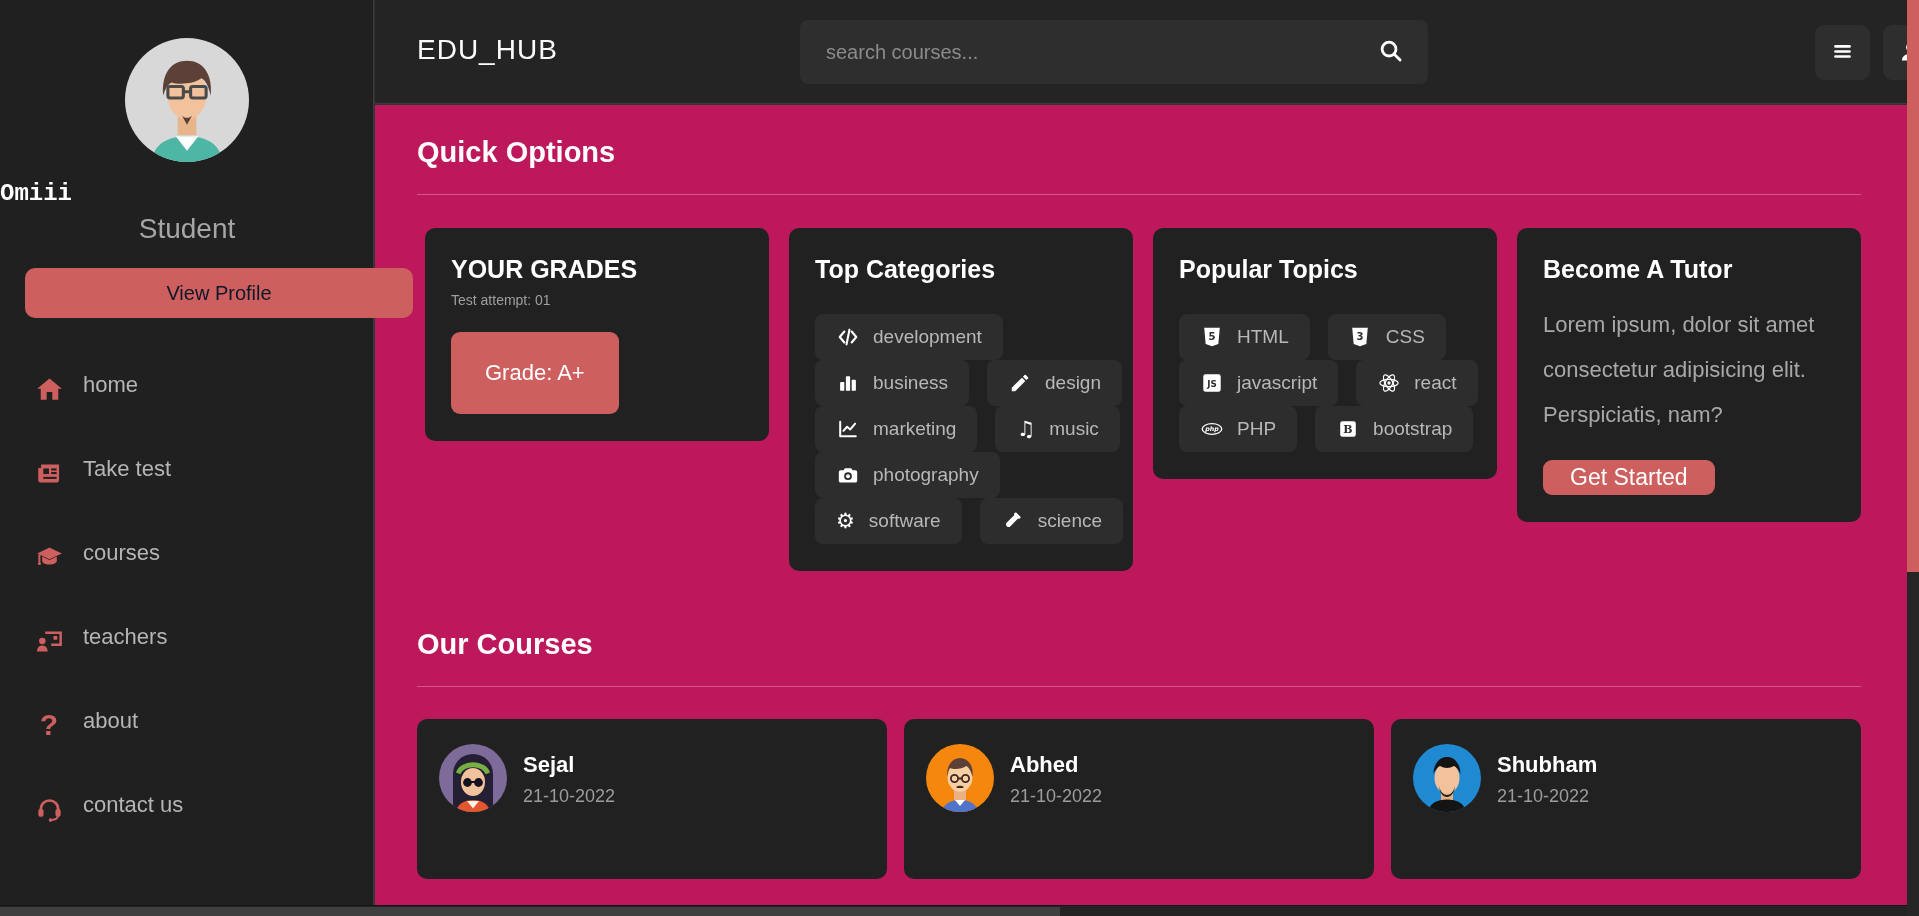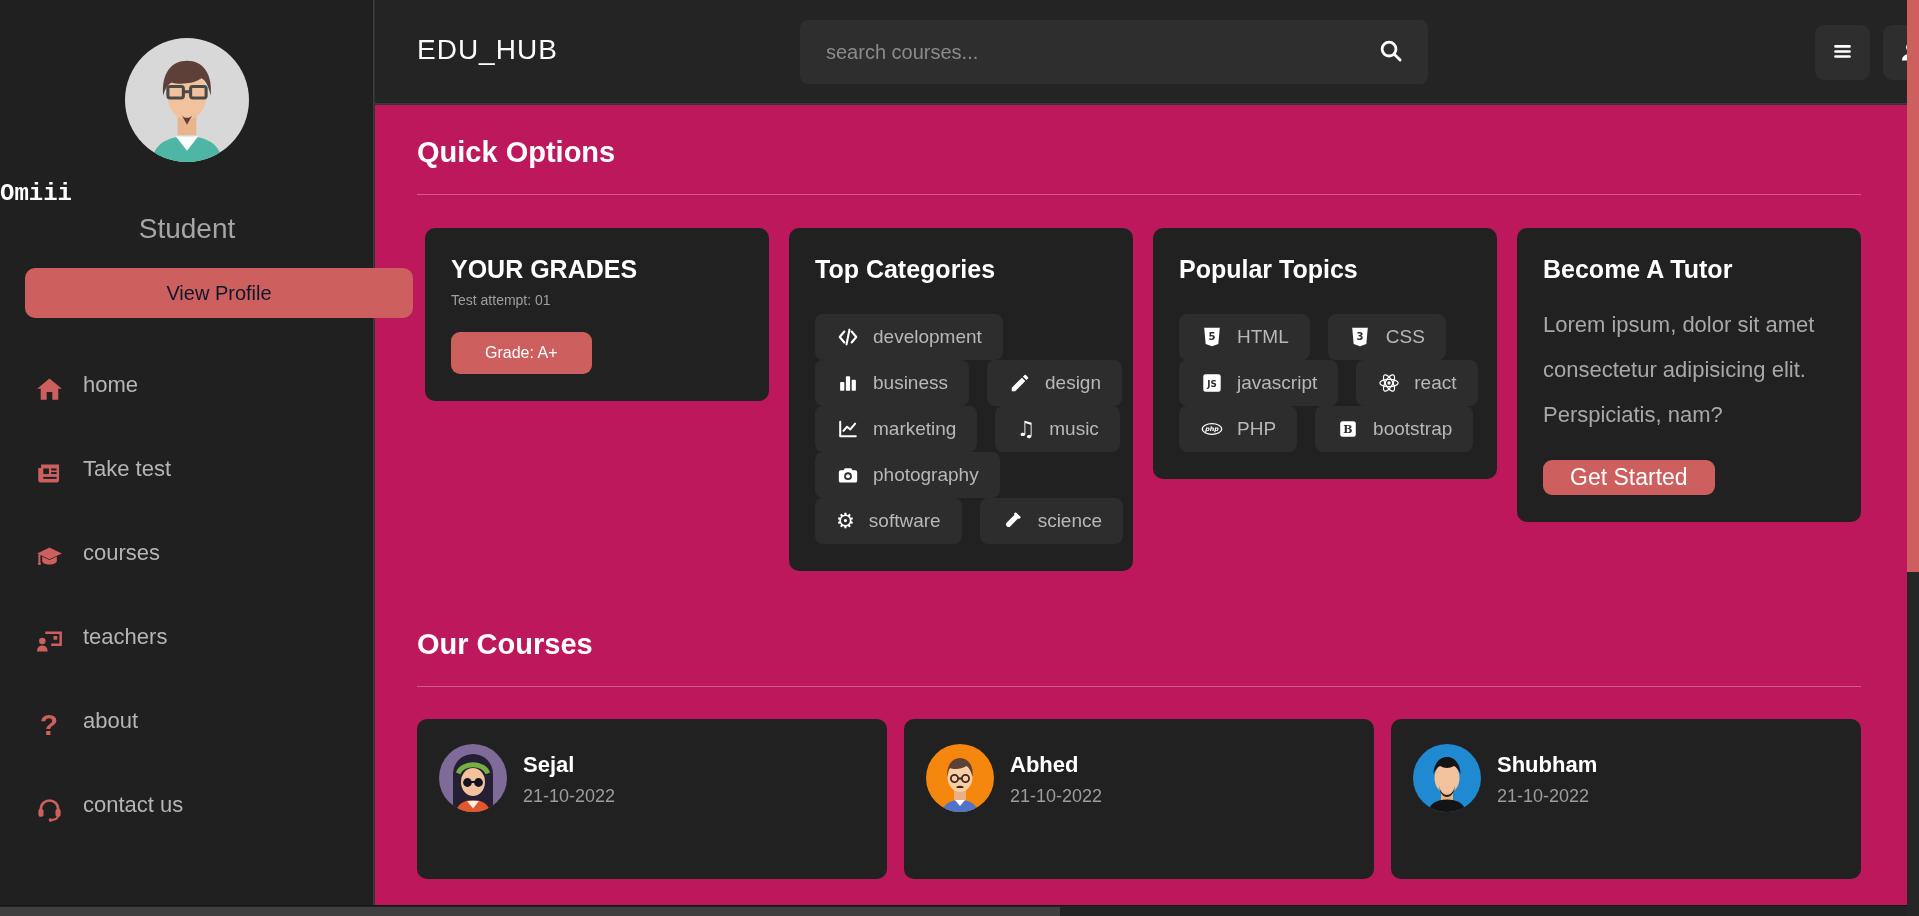--- a/index.html
+++ b/index.html
@@ -51,21 +51,21 @@
     background:#be185d; padding:0 46px 0 42px; overflow:hidden; }
   .section-title { color:#fdfdfd; font-size:29px; font-weight:700; }
   #quick-title { margin-top:31px; }
   .rule { border:none; height:1px; background:rgba(255,255,255,0.28); margin-top:25px; }
   .cards-row { display:flex; gap:20px; align-items:flex-start; margin-top:33px; margin-left:8px; }
   .card { width:344px; background:#212121; border-radius:10px; padding:27px 26px; }
   .card-title { color:#fff; font-size:25px; font-weight:700; }
 
   .grades-attempt { color:#9f9f9f; font-size:14px; margin-top:8px; }
   .grade-btn { margin-top:24px; background:#cd5f5f; color:#fff; border:none; border-radius:9px;
-    font-size:16px; font-family:inherit; padding:12px 34px; cursor:pointer; }
+    font-size:22px; font-family:inherit; padding:28px 34px; cursor:pointer; }
 
   .chips { margin-top:30px; display:flex; flex-direction:column; }
   .chip-row { display:flex; gap:18px; }
   .chip { display:inline-flex; align-items:center; gap:14px; background:#2d2d2d;
     border:none; border-radius:8px; height:46px; padding:0 21px; cursor:pointer;
     color:#b8b8b8; font-size:19px; font-family:inherit; white-space:nowrap; }
   .chip .cicon { display:flex; align-items:center; justify-content:center; width:23px; }
   .chip .cicon svg { width:22px; height:22px; }
   .chip .uicon { color:#fff; font-size:21px; line-height:1; font-family:"DejaVu Sans",sans-serif; }
 

